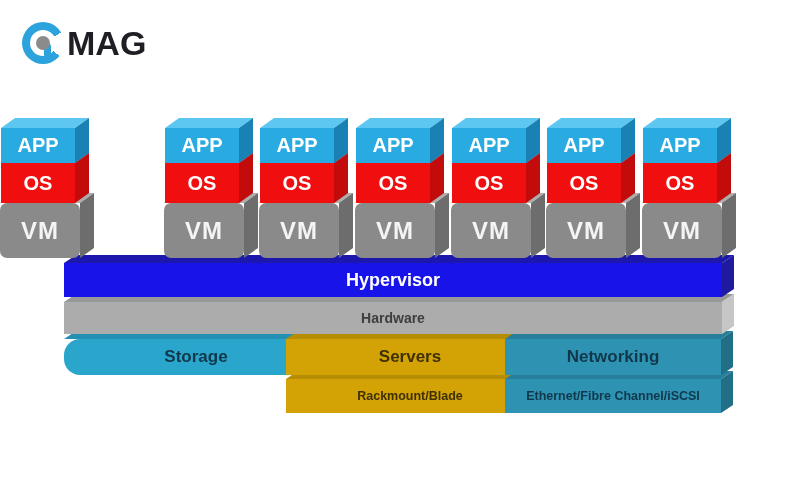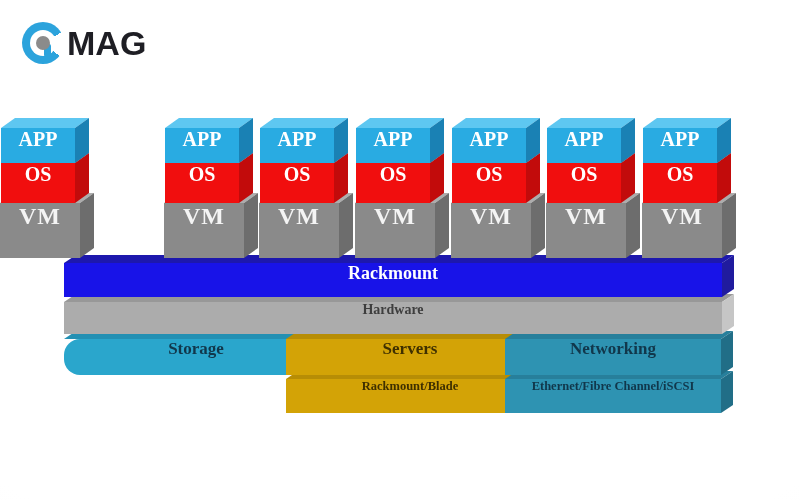--- a/index.html
+++ b/index.html
@@ -15,21 +15,21 @@
   .logo-ring{
     position:absolute;inset:0;border-radius:50%;
     background:conic-gradient(from 128deg, #2ca3dc 0 292deg, transparent 292deg 360deg);
   }
   .logo-ring::after{content:"";position:absolute;left:8px;top:8px;width:26px;height:26px;border-radius:50%;background:#fff;}
   .logo-stem{position:absolute;left:22px;top:22px;width:7px;height:13px;background:#2ca3dc;border-radius:2px;}
   .logo-dot{position:absolute;left:14px;top:14px;width:14px;height:14px;border-radius:50%;background:#8b8b8b;}
   .logo-text{font-size:34px;font-weight:800;color:#1e1e24;letter-spacing:0px;line-height:1;}
 
   
-  .b3{position:absolute;display:flex;align-items:flex-start;justify-content:center;font-family:Liberation Serif, serif;}
+  .b3{position:absolute;display:flex;align-items:center;justify-content:center;}
   .b3::before{ 
     content:"";position:absolute;left:0;top:-10px;right:-14px;height:10px;
     background:var(--top);
     clip-path:polygon(0 100%, 14px 0, 100% 0, calc(100% - 14px) 100%);
   }
   .b3::after{ 
     content:"";position:absolute;left:100%;top:-10px;width:14px;height:calc(100% + 10px);
     background:var(--side);
     clip-path:polygon(0 10px, 100% 0, 100% calc(100% - 10px), 0 100%);
   }
@@ -45,21 +45,21 @@
   .stack:nth-of-type(4){left:355px;}
   .stack:nth-of-type(5){left:451px;}
   .stack:nth-of-type(6){left:546px;}
   .stack:nth-of-type(7){left:642px;}
   .stack{z-index:10;}
   .box-app{left:1px;top:11px;width:74px;height:35px;background:#29abe2;--top:#5ec7f1;--side:#1a81b4;z-index:3;
            color:#fff;font-size:20px;font-weight:700;}
   .box-os {left:1px;top:46px;width:74px;height:40px;background:#f10e0e;--top:#fb4a43;--side:#c20b0b;z-index:2;
            color:#fff;font-size:20px;font-weight:700;}
   .box-vm {left:0px;top:86px;width:80px;height:55px;background:#8a8a8a;--top:#adadad;--side:#6d6d6d;z-index:1;
-           color:#f4f4f4;font-size:24px;font-weight:600;letter-spacing:1px;}
+           color:#f4f4f4;font-size:24px;font-weight:600;letter-spacing:1px;border-radius:7px;}
 
   
   .bar{left:64px;width:658px;font-weight:600;z-index:5;}
   .bar-hypervisor{top:263px;height:34px;background:#1813e8;--top:#1d18ad;--side:#201b9e;color:#ffffff;font-size:18px;}
   .bar-hardware  {top:302px;height:32px;background:#acacac;--top:#989898;--side:#c6c6c6;color:#3e3e3e;font-size:14px;z-index:4;}
 
   
   .sect{height:36px;top:339px;font-size:17px;font-weight:600;z-index:3;}
   .subsect{height:34px;top:379px;font-size:12.5px;font-weight:600;z-index:2;}
   .c-storage   {left:64px;width:264px;background:#2aa6cc;--top:#2390b3;--side:#1f7d9b;color:#11374b;border-radius:16px;}
@@ -152,21 +152,21 @@
       </div>
     <div class="b3 box-os">
         <span>OS</span>
       </div>
     <div class="b3 box-vm">
         <span>VM</span>
       </div>
   </div>
 
   <div class="b3 bar3 bar bar-hypervisor">
-    <span>Rackmount</span>
+    <span>Hypervisor</span>
   </div>
   <div class="b3 bar3 bar bar-hardware">
     <span>Hardware</span>
   </div>
 
   <div class="b3 bar3 sect c-storage no-side">
     <span>Storage</span>
   </div>
   <div class="b3 bar3 sect c-servers no-side">
     <span>Servers</span>

